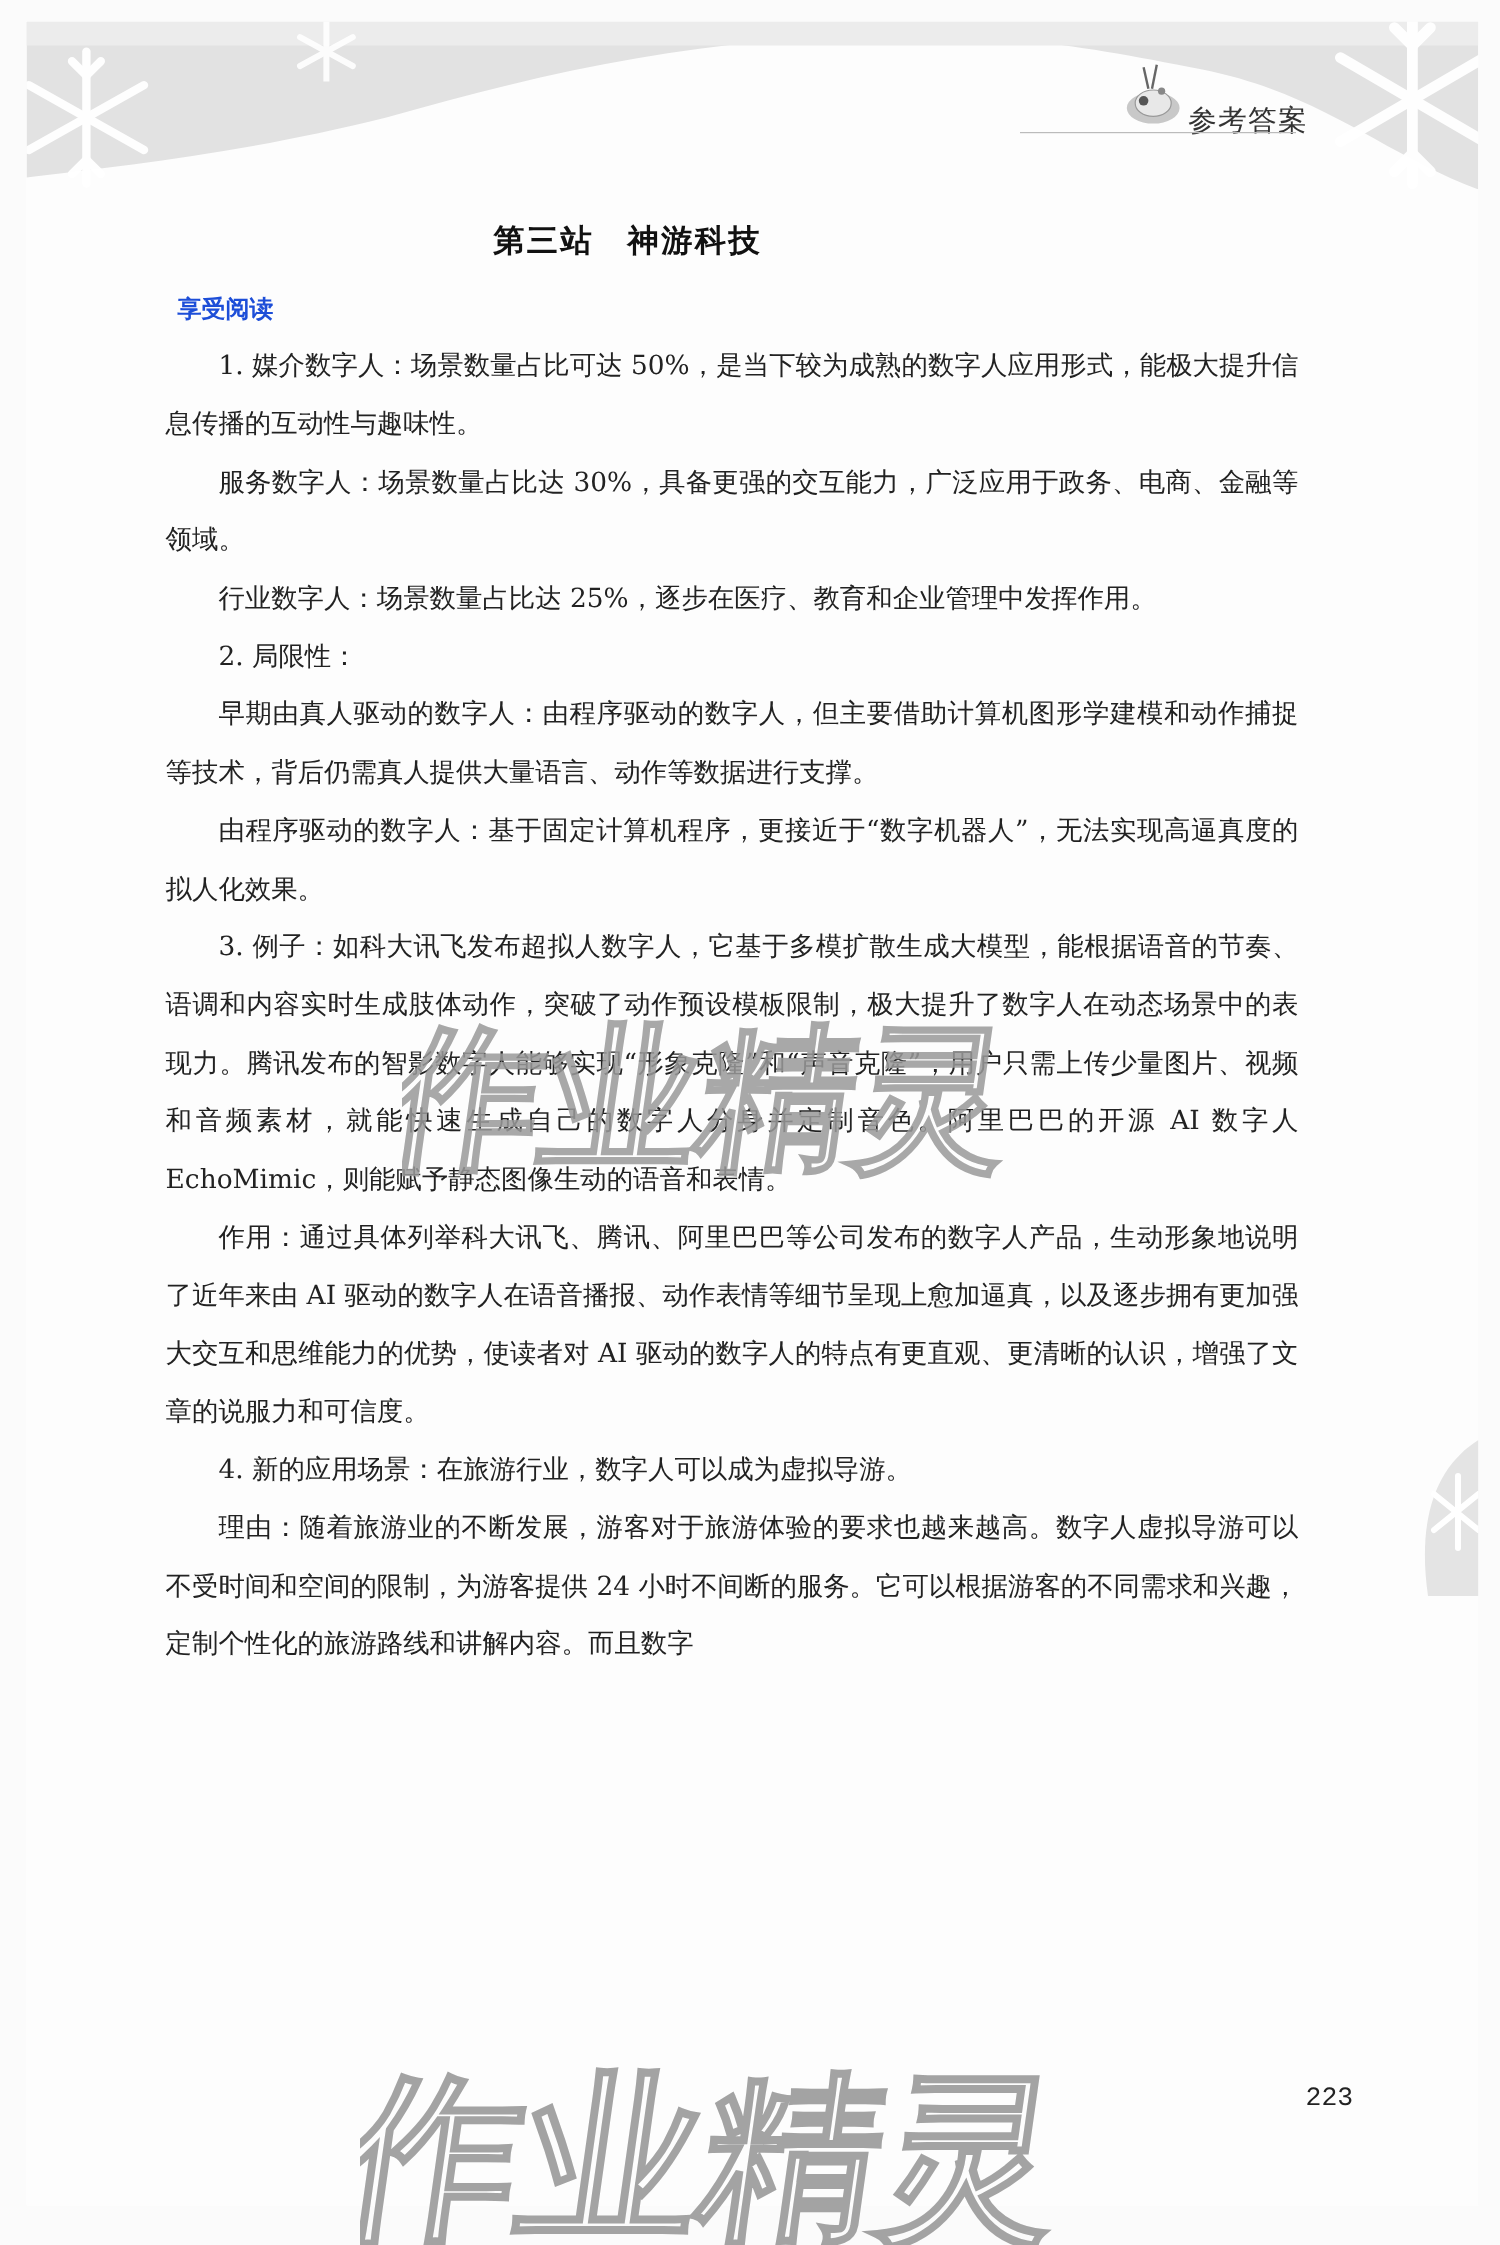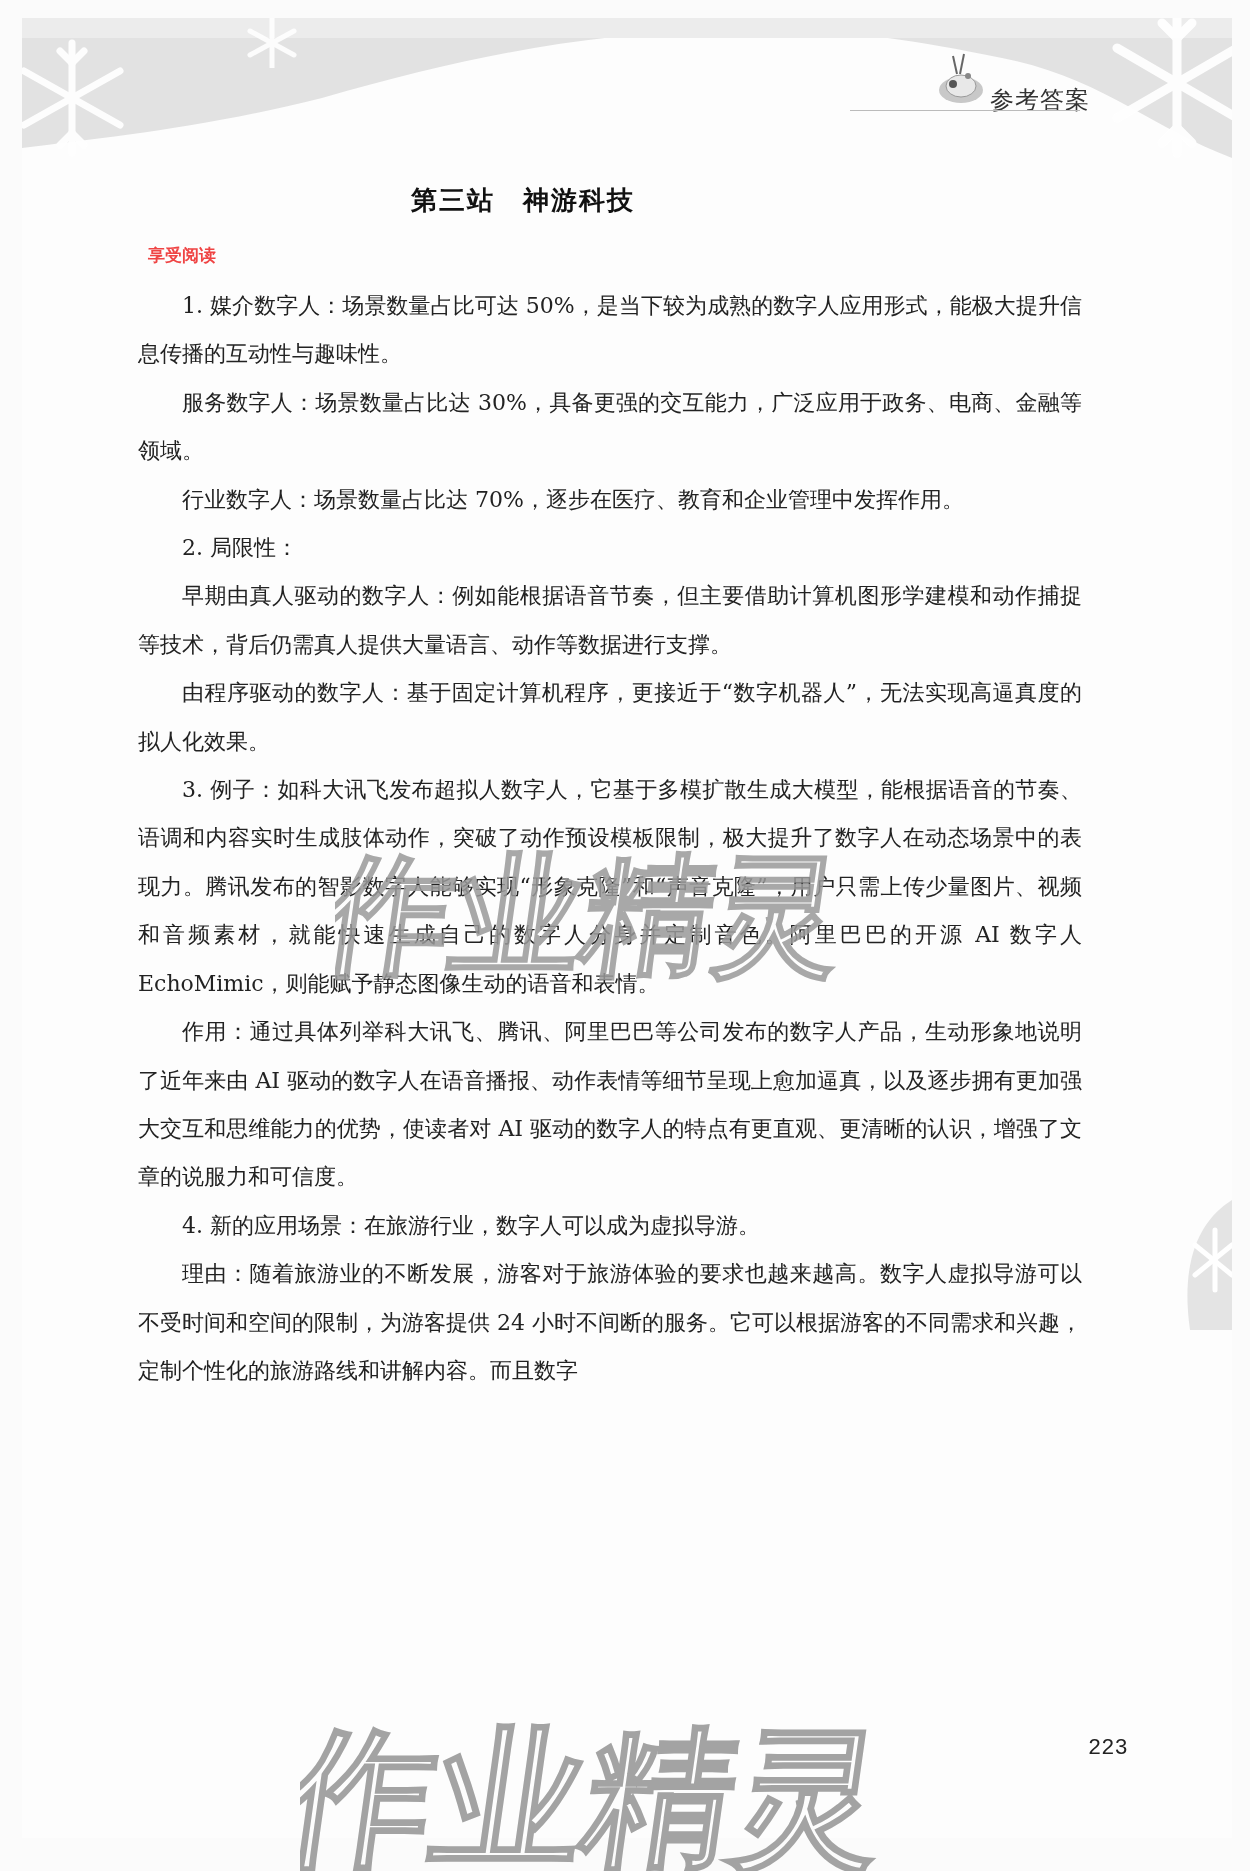--- a/index.html
+++ b/index.html
@@ -31,21 +31,21 @@
   .right-deco { position: absolute; left: 1160px; top: 1200px; }
   .title {
     position: absolute; left: 0; width: 1046px; top: 183px; text-align: center;
     font-family: "DejaVu Sans", "Liberation Sans", sans-serif;
     font-weight: bold; font-size: 26px; color: #111; letter-spacing: 2px;
     word-spacing: 18px;
   }
   .section-heading {
     position: absolute; left: 148px; top: 244px;
     font-family: "DejaVu Sans", "Liberation Sans", sans-serif;
-    font-weight: bold; font-size: 17px; color: #ef4444;
+    font-weight: bold; font-size: 20px; color: #1d4ed8;
   }
   .body-text {
     position: absolute; left: 122px; width: 944px; top: 282px;
     font-size: 22px; line-height: 48.4px; color: #222;
     text-align: justify;
     margin-left: 16px;
   }
   .para { margin: 0; text-indent: 2em; }
   .page-number {
     position: absolute; left: 1088px; top: 1736px;
@@ -116,23 +116,23 @@
     <line x1="35" y1="75" x2="72" y2="45"></line>
   </g>
 </svg>
 
 <div class="title">第三站　神游科技</div>
 <div class="section-heading">享受阅读</div>
 
 <div class="body-text">
   <p class="para">1. 媒介数字人：场景数量占比可达 50%，是当下较为成熟的数字人应用形式，能极大提升信息传播的互动性与趣味性。</p>
   <p class="para">服务数字人：场景数量占比达 30%，具备更强的交互能力，广泛应用于政务、电商、金融等领域。</p>
-  <p class="para">行业数字人：场景数量占比达 70%，逐步在医疗、教育和企业管理中发挥作用。</p>
+  <p class="para">行业数字人：场景数量占比达 25%，逐步在医疗、教育和企业管理中发挥作用。</p>
   <p class="para">2. 局限性：</p>
-  <p class="para">早期由真人驱动的数字人：例如能根据语音节奏，但主要借助计算机图形学建模和动作捕捉等技术，背后仍需真人提供大量语言、动作等数据进行支撑。</p>
+  <p class="para">早期由真人驱动的数字人：由程序驱动的数字人，但主要借助计算机图形学建模和动作捕捉等技术，背后仍需真人提供大量语言、动作等数据进行支撑。</p>
   <p class="para">由程序驱动的数字人：基于固定计算机程序，更接近于“数字机器人”，无法实现高逼真度的拟人化效果。</p>
   <p class="para">3. 例子：如科大讯飞发布超拟人数字人，它基于多模扩散生成大模型，能根据语音的节奏、语调和内容实时生成肢体动作，突破了动作预设模板限制，极大提升了数字人在动态场景中的表现力。腾讯发布的智影数字人能够实现“形象克隆”和“声音克隆”，用户只需上传少量图片、视频和音频素材，就能快速生成自己的数字人分身并定制音色。阿里巴巴的开源 AI 数字人 EchoMimic，则能赋予静态图像生动的语音和表情。</p>
   <p class="para">作用：通过具体列举科大讯飞、腾讯、阿里巴巴等公司发布的数字人产品，生动形象地说明了近年来由 AI 驱动的数字人在语音播报、动作表情等细节呈现上愈加逼真，以及逐步拥有更加强大交互和思维能力的优势，使读者对 AI 驱动的数字人的特点有更直观、更清晰的认识，增强了文章的说服力和可信度。</p>
   <p class="para">4. 新的应用场景：在旅游行业，数字人可以成为虚拟导游。</p>
   <p class="para">理由：随着旅游业的不断发展，游客对于旅游体验的要求也越来越高。数字人虚拟导游可以不受时间和空间的限制，为游客提供 24 小时不间断的服务。它可以根据游客的不同需求和兴趣，定制个性化的旅游路线和讲解内容。而且数字</p>
 </div>
 
 <svg class="watermark" width="560" height="160" style="left:335px;top:830px;">
   <text x="0" y="130" font-family="DejaVu Sans, sans-serif" font-size="130" font-weight="bold" fill="none" stroke="#9a9a9a" stroke-width="2" transform="skewX(-8)" opacity="0.85">作业精灵</text>
 </svg>

